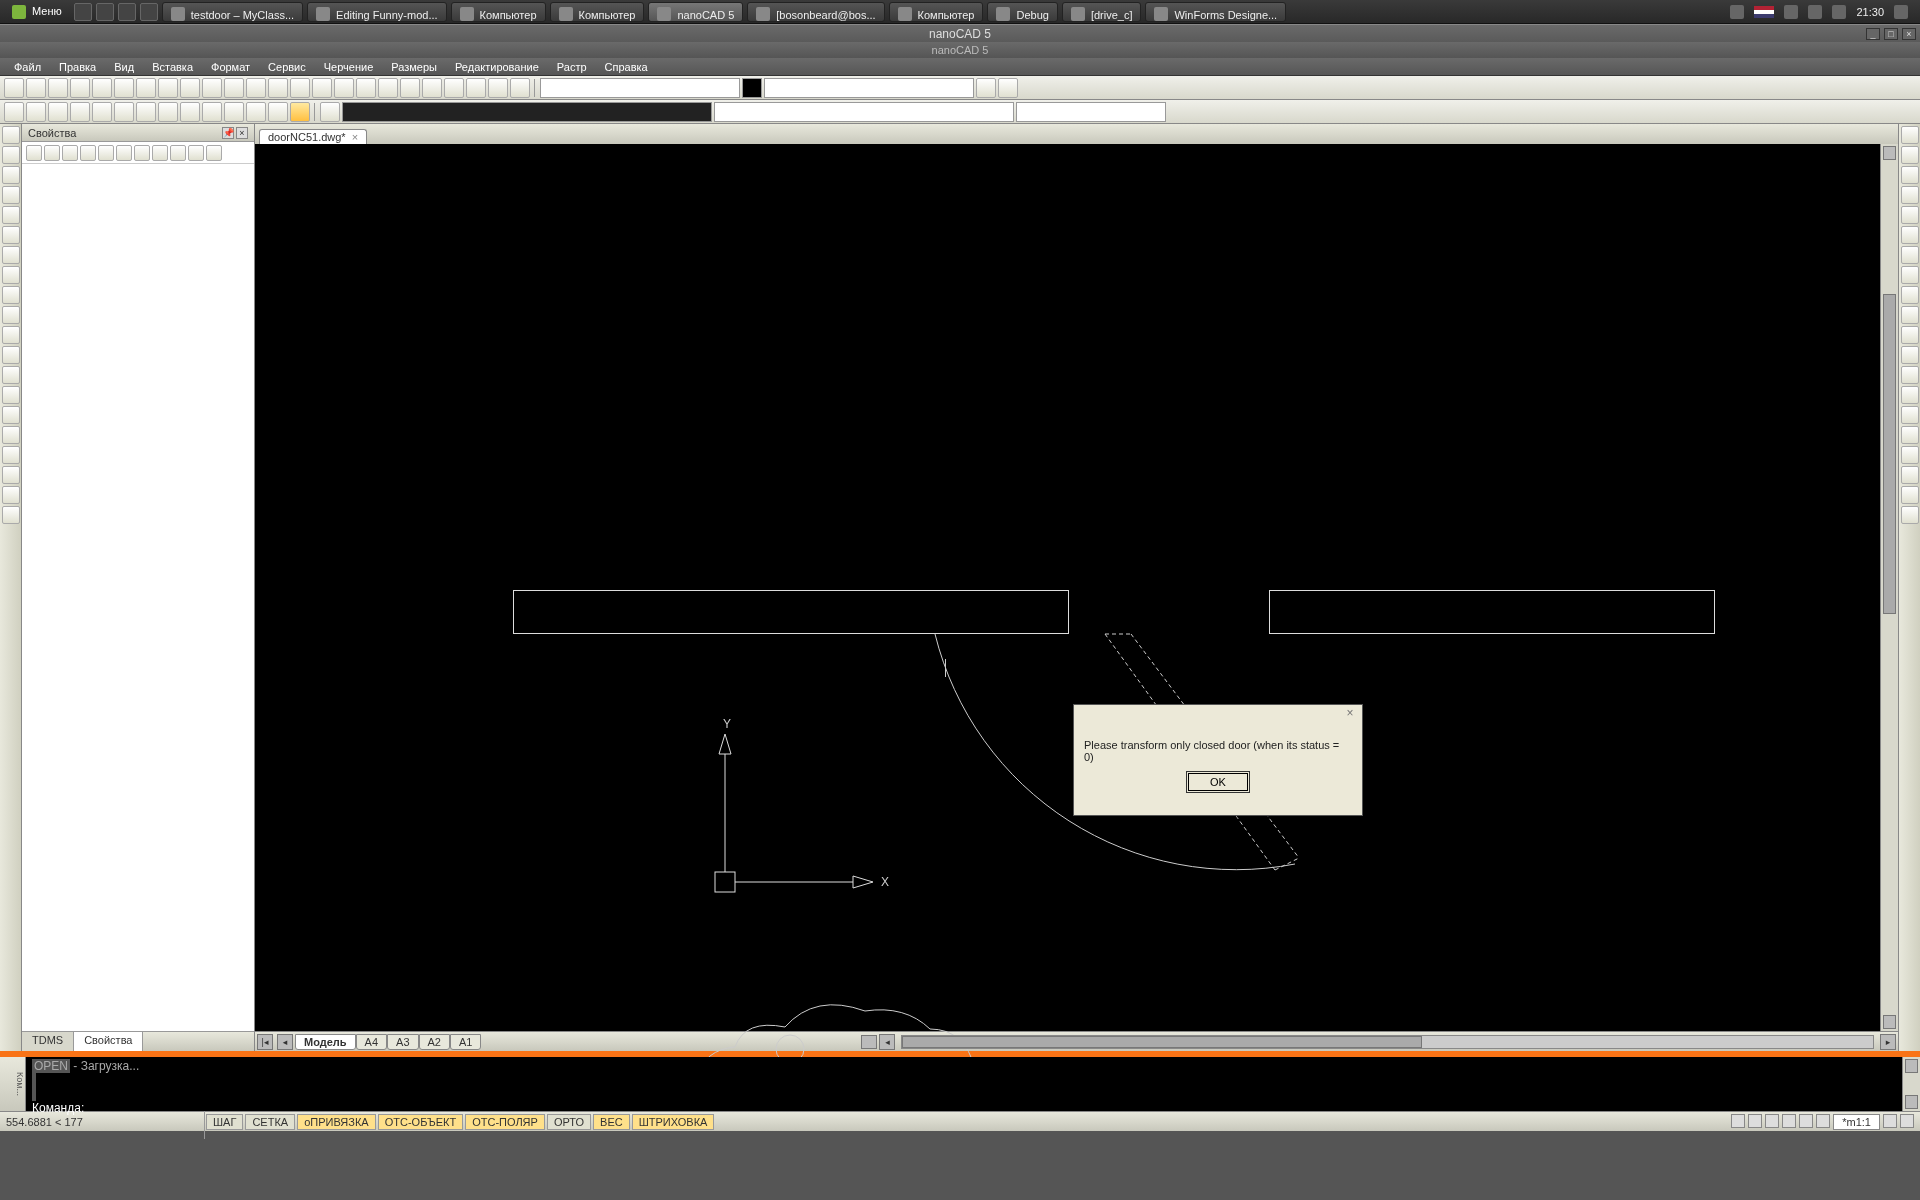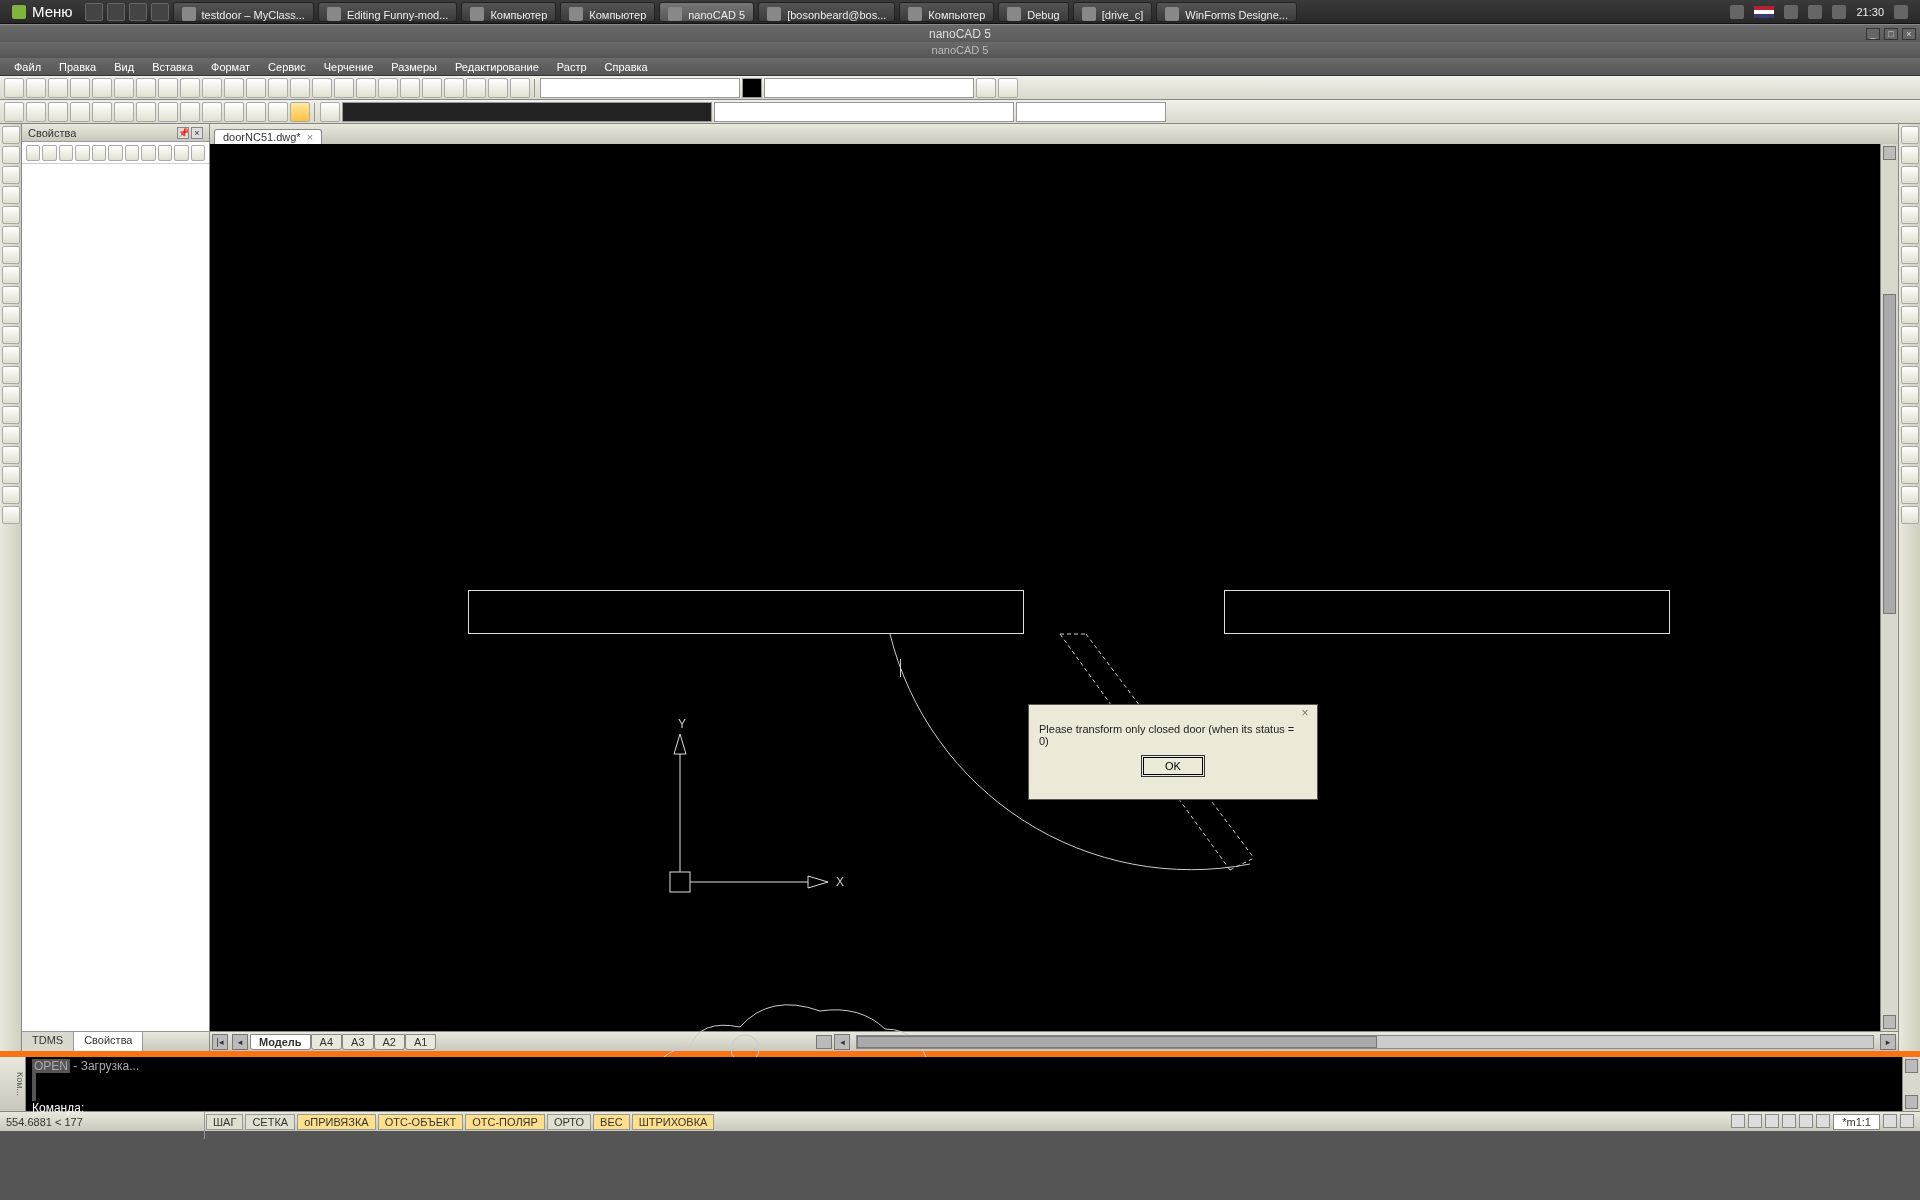--- a/index.html
+++ b/index.html
@@ -1,20 +1,20 @@
 <!DOCTYPE html>
 <html><head>
 <meta charset="utf-8">
 <style>
 * { margin:0; padding:0; box-sizing:border-box; font-family:Tahoma,Arial,sans-serif; }
 body { width:1920px; height:1200px; background:#555; overflow:hidden; position:relative; font-size:11px; color:#ddd; }
 
 
 .os-taskbar { height:24px; background:linear-gradient(#3a3a3a,#282828); display:flex; align-items:center; padding:0 4px; gap:4px; border-bottom:1px solid #111; }
-.os-menu { display:flex; align-items:center; gap:6px; padding:0 8px; color:#fff; font-size:15px; }
+.os-menu { display:flex; gap:6px; padding:0 8px; color:#fff; font-size:11px; }
 .os-menu .logo { width:14px; height:14px; background:#7db53d; border-radius:2px; }
 .taskbar-quick { width:18px; height:18px; background:#444; border:1px solid #666; border-radius:2px; }
 .taskbar-app { height:20px; padding:0 8px; background:linear-gradient(#555,#3a3a3a); border:1px solid #222; border-radius:3px; display:flex; align-items:flex-end; gap:6px; color:#eee; font-size:11px; max-width:150px; white-space:nowrap; overflow:hidden; }
 .taskbar-app.active { background:linear-gradient(#777,#555); }
 .taskbar-app .ico { width:14px; height:14px; background:#888; border-radius:2px; }
 .os-tray { margin-left:auto; display:flex; align-items:center; gap:10px; color:#eee; font-size:11px; padding-right:8px; }
 .tray-ico { width:14px; height:14px; background:#666; border-radius:2px; }
 .flag { width:20px; height:12px; background:linear-gradient(#b22234 33%,#fff 33% 66%,#3c3b6e 66%); }
 
 
@@ -36,21 +36,21 @@
 .tb-combo.dark { background:#222; }
 .tb-swatch { width:20px; height:20px; background:#000; border:1px solid #999; }
 
 
 .main { display:flex; height:927px; }
 .tool-strip-l { width:22px; background:linear-gradient(90deg,#e8e8dc,#d0d0c0); border-right:1px solid #888; display:flex; flex-direction:column; gap:2px; padding:2px; }
 .tool-strip-l .tb-btn, .tool-strip-r .tb-btn { width:18px; height:18px; }
 .tool-strip-r { width:22px; background:linear-gradient(90deg,#e8e8dc,#d0d0c0); border-left:1px solid #888; display:flex; flex-direction:column; gap:2px; padding:2px; }
 
 
-.props { width:188px; background:#fff; display:flex; flex-direction:column; border-right:1px solid #888; }
+.props { width:233px; background:#fff; display:flex; flex-direction:column; border-right:1px solid #888; }
 .props-head { height:18px; background:linear-gradient(#e8e8dc,#c8c8bc); border-bottom:1px solid #999; display:flex; align-items:center; padding:0 6px; color:#333; font-size:11px; }
 .props-head .x { margin-left:auto; display:flex; gap:2px; }
 .props-head .x span { width:12px; height:12px; border:1px solid #888; background:#ddd; font-size:9px; text-align:center; line-height:10px; color:#333; }
 .props-tools { height:22px; border-bottom:1px solid #ccc; display:flex; align-items:center; gap:2px; padding:0 4px; }
 .props-body { flex:1; background:#fff; }
 .props-tabs { height:20px; background:linear-gradient(#e8e8dc,#c8c8bc); display:flex; border-top:1px solid #999; }
 .props-tab { padding:2px 10px; border-right:1px solid #999; color:#333; font-size:11px; background:#d8d8cc; }
 .props-tab.active { background:#fff; }
 
 
@@ -73,21 +73,21 @@
 
 .draw-rect { position:absolute; border:1px solid #ddd; }
 svg.axis { position:absolute; left:450px; top:578px; overflow:visible; }
 svg.arc { position:absolute; overflow:visible; stroke:#ccc; fill:none; }
 svg.art { position:absolute; overflow:visible; stroke:#ccc; fill:none; }
 
 
 .dlg { position:absolute; left:818px; top:560px; width:290px; background:#ece9d8; border:1px solid #555; box-shadow:2px 2px 4px rgba(0,0,0,.4); }
 .dlg-titlebar { height:10px; position:relative; }
 .dlg-close { position:absolute; right:4px; top:2px; width:16px; height:14px; color:#777; font-size:12px; text-align:center; line-height:12px; }
-.dlg-body { padding:8px 10px 2px; color:#222; font-size:11px; }
+.dlg-body { padding:8px 10px 2px; color:#222; font-size:11px;margin-top:16px; }
 .dlg-btns { text-align:center; padding:6px 0 22px; }
 .dlg-btns button { width:64px; height:22px; border:1px solid #333; background:#ece9d8; font-size:11px; outline:1px solid #000; outline-offset:-3px; }
 
 
 .cmd-wrap { height:60px; display:flex; border-top:6px solid #f97316; }
 .cmd-grip { width:26px; background:linear-gradient(#e8e8dc,#c8c8bc); border-right:1px solid #888; writing-mode:vertical-rl; text-align:center; font-size:9px; color:#555; padding:4px 0; }
 .cmd-body { flex:1; background:#000; color:#fff; font-family:Consolas,monospace; font-size:12px; padding:2px 6px; position:relative; }
 .cmd-body .hist { color:#aaa; }
 .cmd-body .hl { background:#555; padding:0 2px; }
 .cmd-scroll { width:18px; background:#d8d8cc; border-left:1px solid #888; position:relative; }

